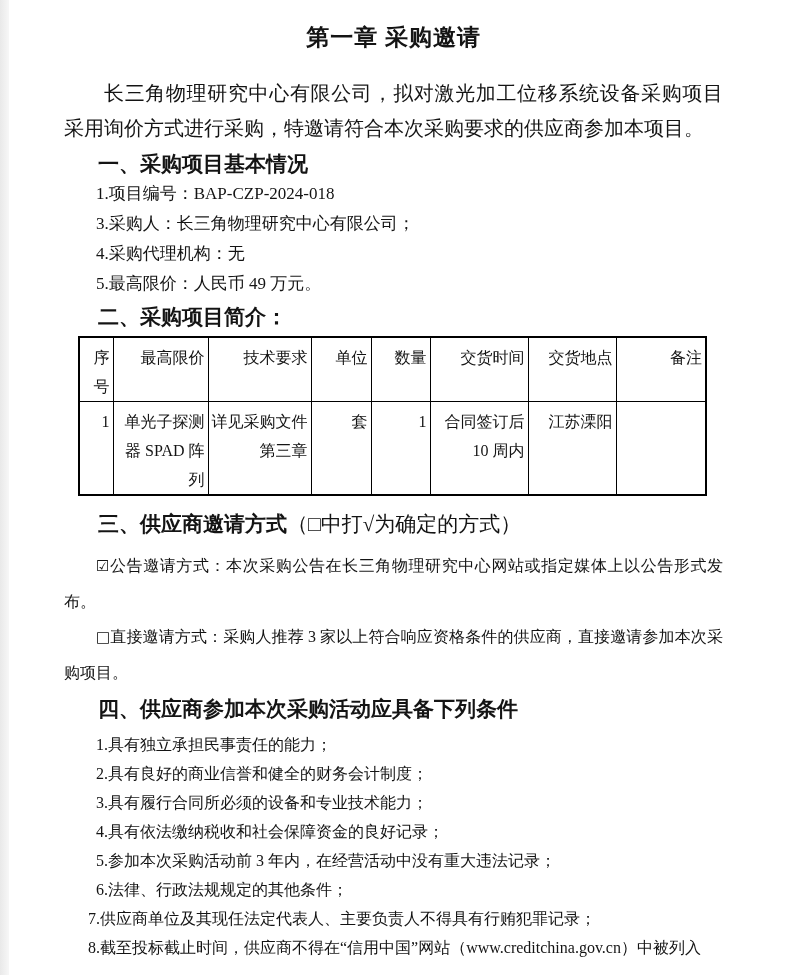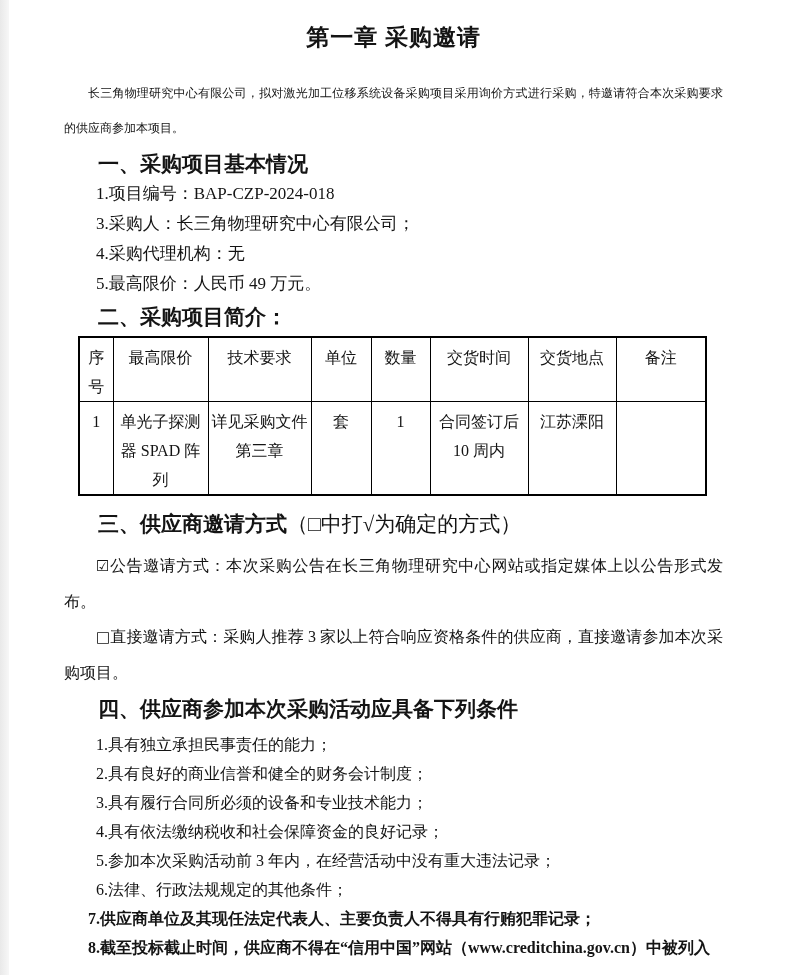--- a/index.html
+++ b/index.html
@@ -22,21 +22,21 @@
   }
   .doc-title {
     font-size: 23px;
     font-weight: bold;
     text-align: center;
     line-height: 32px;
     margin: 10px 0 22px 0;
     letter-spacing: 1px;
   }
   .intro {
-    font-size: 12px;
+    font-size: 20px;
     line-height: 35px;
     text-indent: 2em;
     text-align: justify;
   }
   .sec-heading {
     font-size: 21px;
     font-weight: bold;
     line-height: 30px;
     padding-left: 34px;
     margin-top: 3px;
@@ -54,21 +54,21 @@
     margin: 4px 0 0 14px;
     table-layout: fixed;
     width: 627px;
     border: 2px solid #000;
   }
   table.products th, table.products td {
     border: 1.5px solid #000;
     font-weight: normal;
     font-size: 16px;
     line-height: 29px;
-    text-align: center;
+    text-align: right;
     vertical-align: top;
     padding: 5px 3px 0 3px;
   }
   table.products thead tr { height: 62px; }
   table.products tbody tr { height: 88px; }
   .sec3-heading { margin-top: 13px; }
   .option {
     font-size: 16px;
     line-height: 35px;
     text-indent: 2em;
@@ -76,21 +76,21 @@
     margin-top: 9px;
   }
   .option + .option { margin-top: 0; }
   .checkbox { font-family: "DejaVu Sans", sans-serif; font-size: 15px; }
   .sec4-heading { margin-top: 4px; margin-bottom: 6px; }
   .cond-item {
     font-size: 16px;
     line-height: 29px;
     padding-left: 32px;
   }
-  .cond-item.outdent { padding-left: 24px; font-weight: bold; }
+  .cond-item.outdent { padding-left: 24px; }
 </style>
 </head>
 <body>
 
 <div class="scan-edge"></div>
 
 <div class="page">
 
   <h1 class="doc-title">第一章 采购邀请</h1>
 

